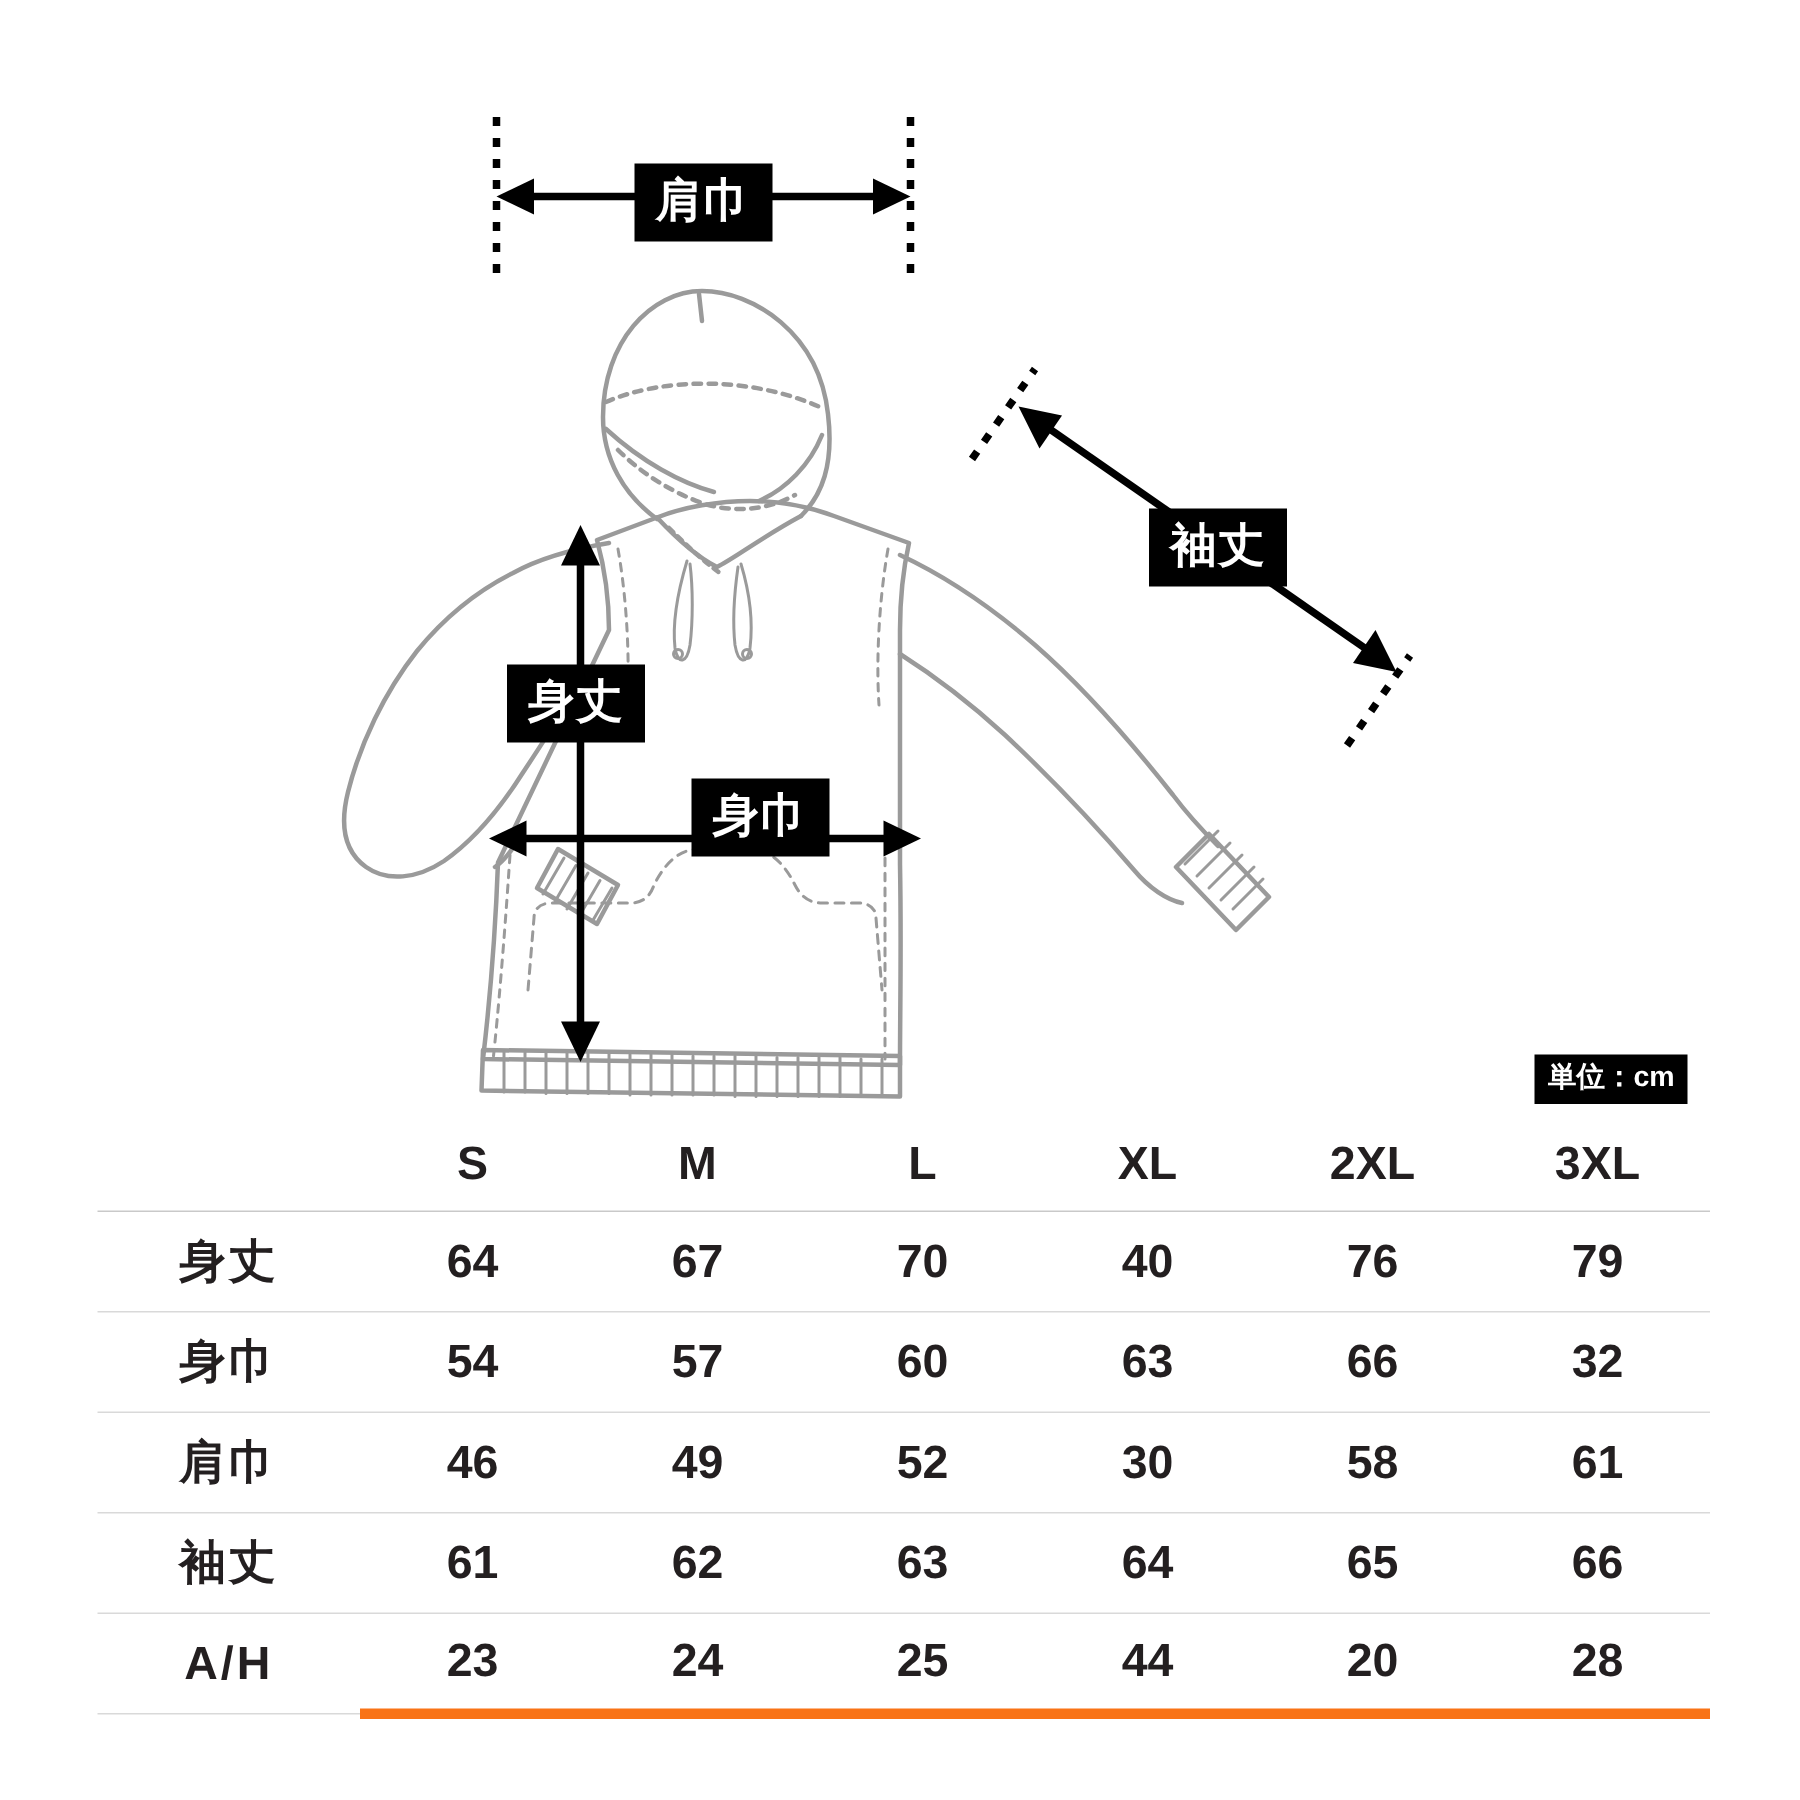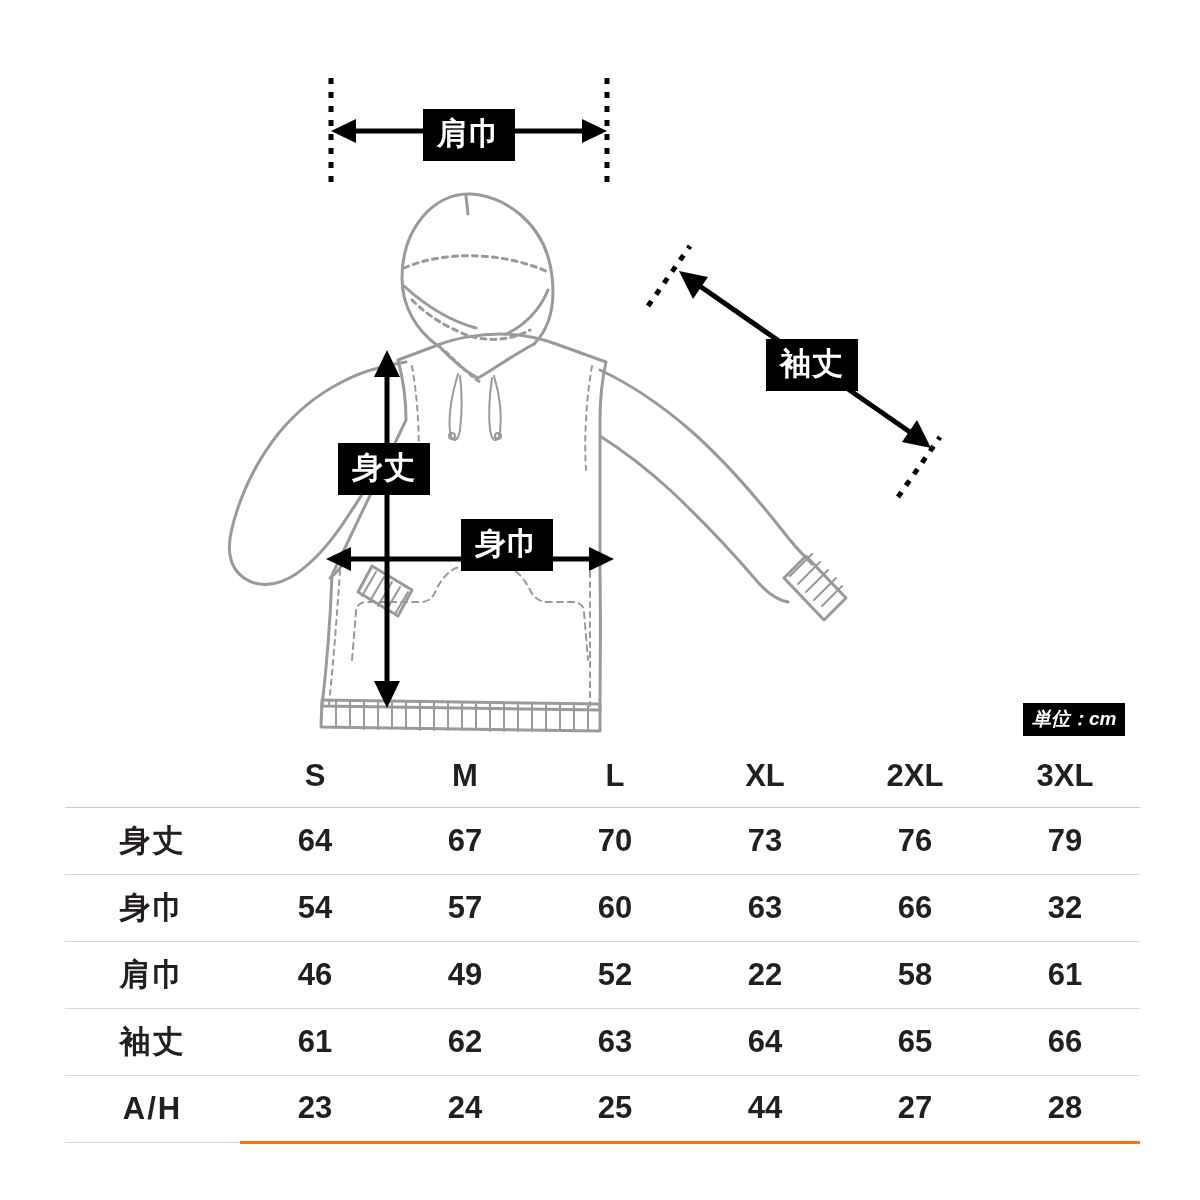--- a/index.html
+++ b/index.html
@@ -21,21 +21,21 @@
     background: #000000;
     color: #ffffff;
     font-weight: 700;
     letter-spacing: 1px;
     display: flex;
     align-items: center;
     justify-content: center;
     line-height: 1;
   }
   .badge.jp { font-size: 31px; padding: 9px 14px 12px; }
-  .badge.unit { font-size: 19px; padding: 6px 9px 8px; letter-spacing: 0px; font-weight: 700; font-style: italic; }
+  .badge.unit { font-size: 19px; padding: 6px 9px 8px; letter-spacing: 0px; font-weight: 700; }
 
   #badge-kata  { left: 423px; top: 109px; }
   #badge-sode  { left: 766px; top: 339px; }
   #badge-mitake{ left: 338px; top: 443px; }
   #badge-mihaba{ left: 461px; top: 519px; }
   #badge-unit  { left: 1023px; top: 703px; }
 
   
   #table-wrap {
     position: absolute;
@@ -47,21 +47,21 @@
     text-align: center;
     font-size: 31px;
     font-weight: 700;
     color: #231f20;
     height: 67px;
     padding: 0;
     border-bottom: 1px solid #d9d9d9;
   }
   thead th { border-bottom: 1px solid #c9c9c9; font-weight: 700; height: 62px; }
   thead th.corner { border-bottom: 1px solid #c9c9c9; }
-  tbody tr:last-child td { border-bottom: 3px solid #f97316; }
+  tbody tr:last-child td { border-bottom: 7px solid #f97316; }
   th.rowhead {
     font-weight: 700;
     font-size: 31px;
     width: 175px;
     text-align: center;
     letter-spacing: 2px;
   }
   col.c-label { width: 175px; }
 </style>
 </head>
@@ -203,57 +203,57 @@
           <th>2XL</th>
           <th>3XL</th>
         </tr>
       </thead>
       <tbody>
         <tr>
           <th class="rowhead">身丈</th>
           <td>64</td>
           <td>67</td>
           <td>70</td>
-          <td>73</td>
+          <td>40</td>
           <td>76</td>
           <td>79</td>
         </tr>
         <tr>
           <th class="rowhead">身巾</th>
           <td>54</td>
           <td>57</td>
           <td>60</td>
           <td>63</td>
           <td>66</td>
           <td>32</td>
         </tr>
         <tr>
           <th class="rowhead">肩巾</th>
           <td>46</td>
           <td>49</td>
           <td>52</td>
-          <td>22</td>
+          <td>30</td>
           <td>58</td>
           <td>61</td>
         </tr>
         <tr>
           <th class="rowhead">袖丈</th>
           <td>61</td>
           <td>62</td>
           <td>63</td>
           <td>64</td>
           <td>65</td>
           <td>66</td>
         </tr>
         <tr>
           <th class="rowhead">A/H</th>
           <td>23</td>
           <td>24</td>
           <td>25</td>
           <td>44</td>
-          <td>27</td>
+          <td>20</td>
           <td>28</td>
         </tr>
       </tbody>
     </table>
   </div>
 
 </div>
 
 </body></html>

